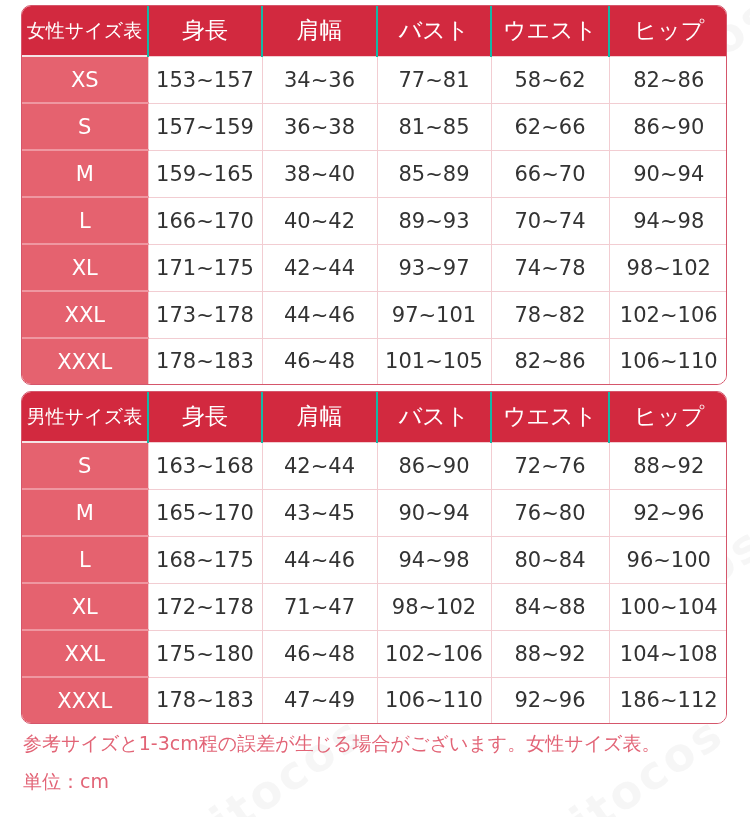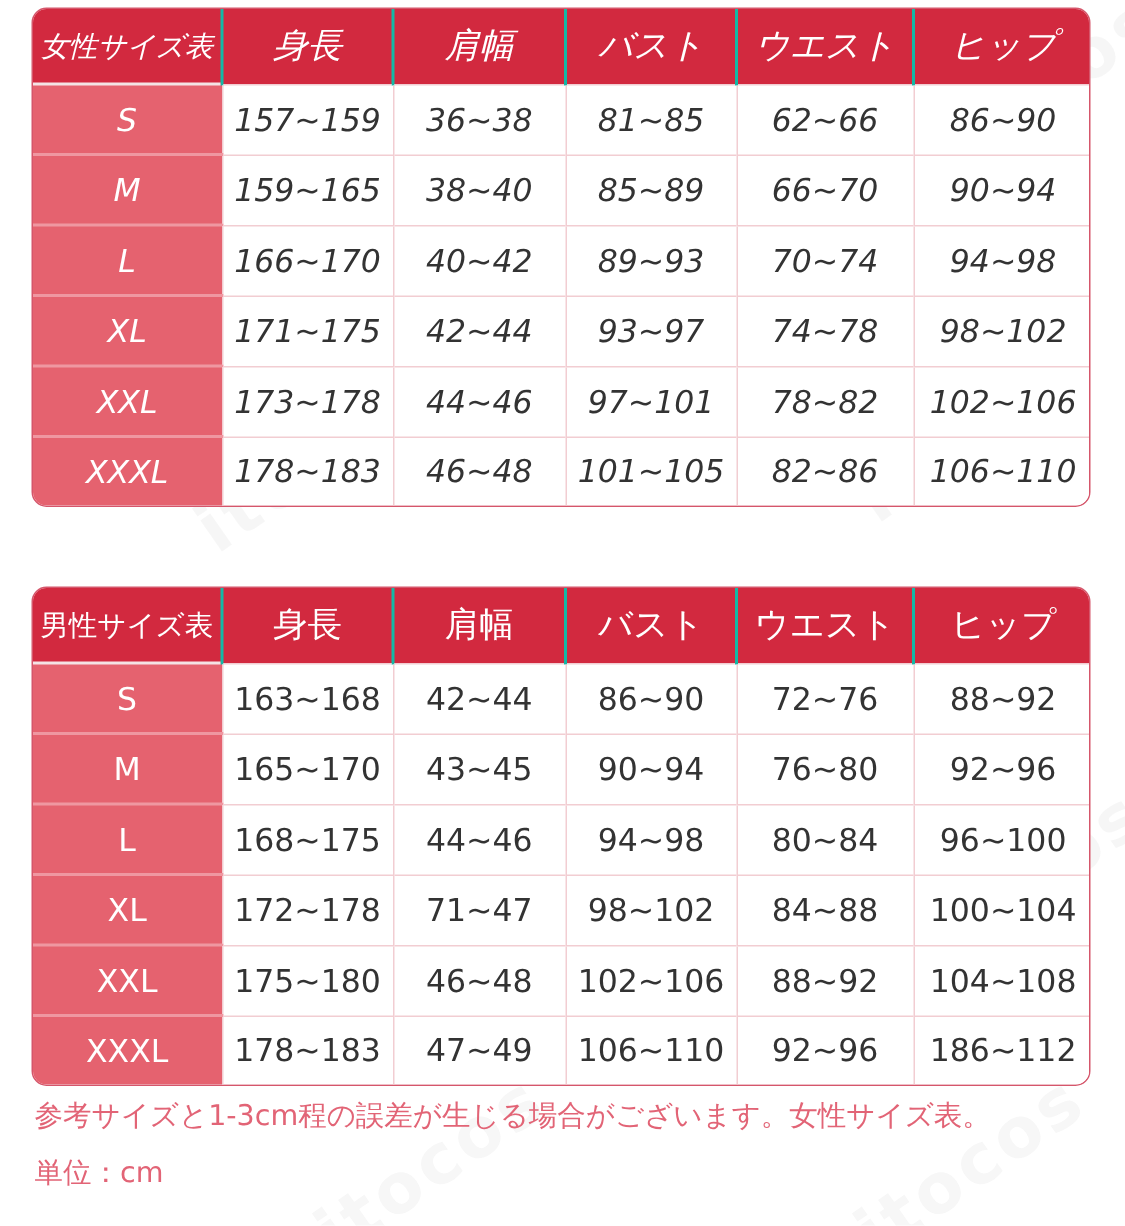--- a/index.html
+++ b/index.html
@@ -6,21 +6,21 @@
   body{
     width:750px;height:817px;position:relative;overflow:hidden;
     background:#ffffff;
     font-family:"DejaVu Sans","Liberation Sans",sans-serif;
   }
   .size-table-wrap{
     position:absolute;left:21px;width:706px;
     border:1px solid #d5566b;border-radius:10px;overflow:hidden;
     background:#fff;box-sizing:border-box;
   }
-  #women-table-wrap{top:5px;font-style:italic;}
+  #women-table-wrap{top:5px;}
   #men-table-wrap{top:391px;}
   table.size-table{border-collapse:collapse;width:100%;table-layout:fixed;}
   table.size-table th{
     background:#d2293f;color:#ffffff;font-size:23px;font-weight:normal;
     height:47px;text-align:center;vertical-align:middle;
     border-left:2px solid #14b8a6;
   }
   table.size-table th:first-child{border-left:none;}
   table.size-table th.title-cell{font-size:19px;}
   table.size-table td{
@@ -75,20 +75,28 @@
         <th class="title-cell">女性サイズ表</th>
         <th>身長</th>
         <th>肩幅</th>
         <th>バスト</th>
         <th>ウエスト</th>
         <th>ヒップ</th>
       </tr>
     </thead>
     <tbody>
       <tr>
+        <td class="size-cell">XS</td>
+        <td class="val-cell">153~157</td>
+        <td class="val-cell">34~36</td>
+        <td class="val-cell">77~81</td>
+        <td class="val-cell">58~62</td>
+        <td class="val-cell">82~86</td>
+      </tr>
+      <tr>
         <td class="size-cell">S</td>
         <td class="val-cell">157~159</td>
         <td class="val-cell">36~38</td>
         <td class="val-cell">81~85</td>
         <td class="val-cell">62~66</td>
         <td class="val-cell">86~90</td>
       </tr>
       <tr>
         <td class="size-cell">M</td>
         <td class="val-cell">159~165</td>

